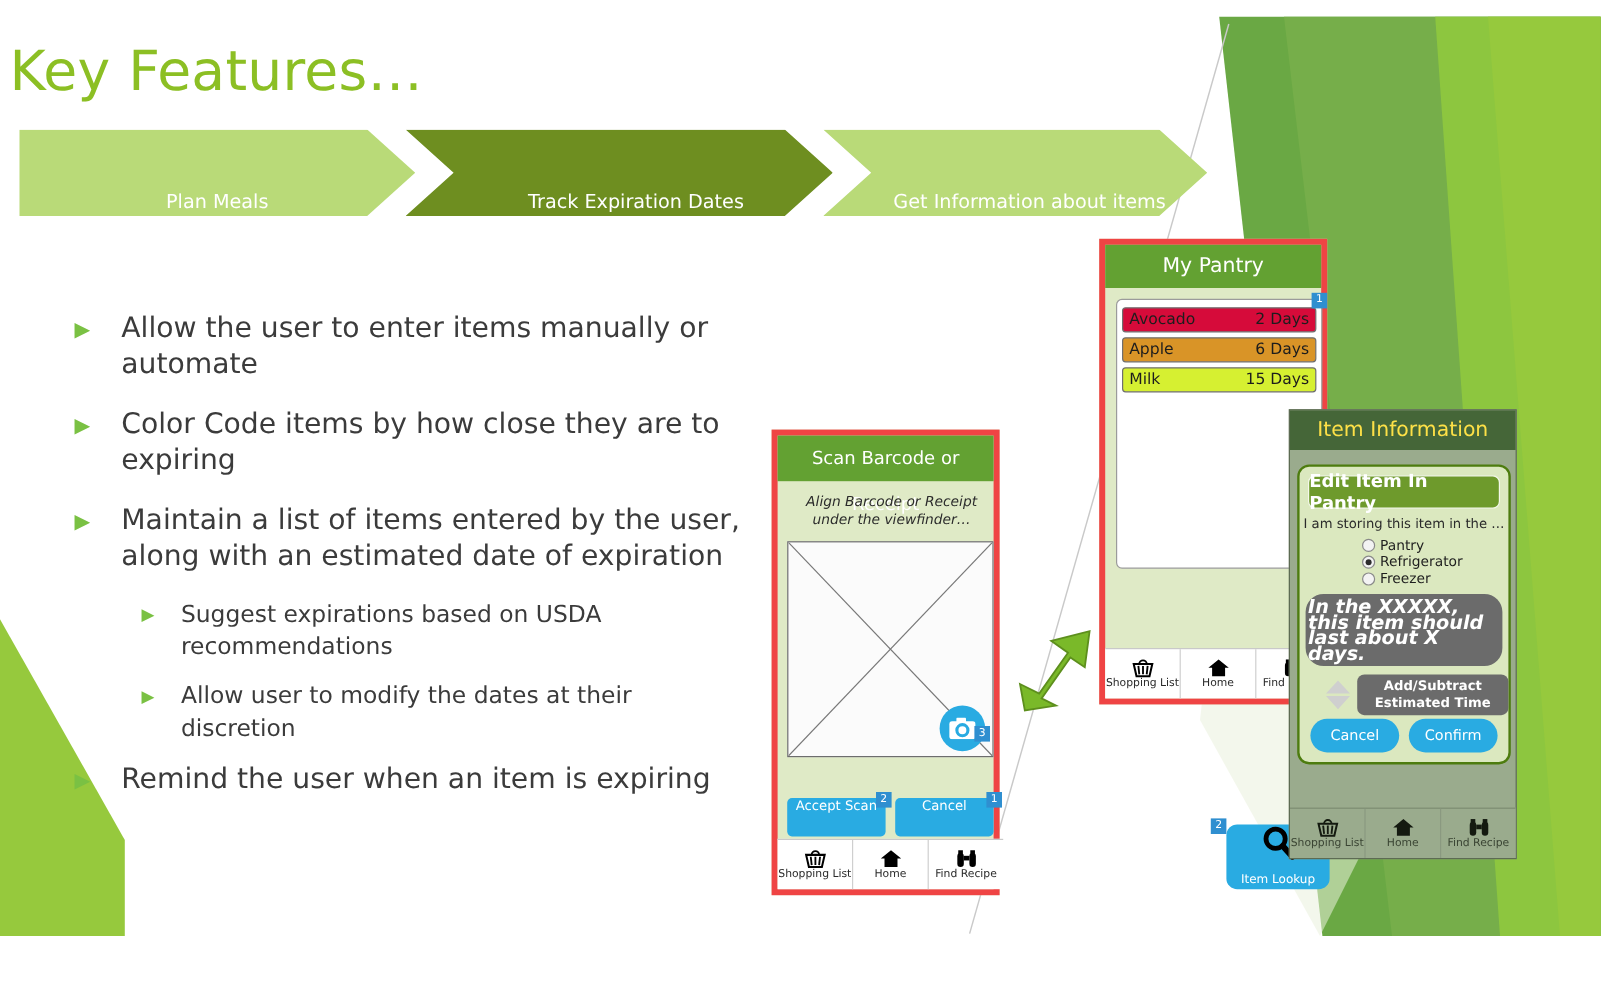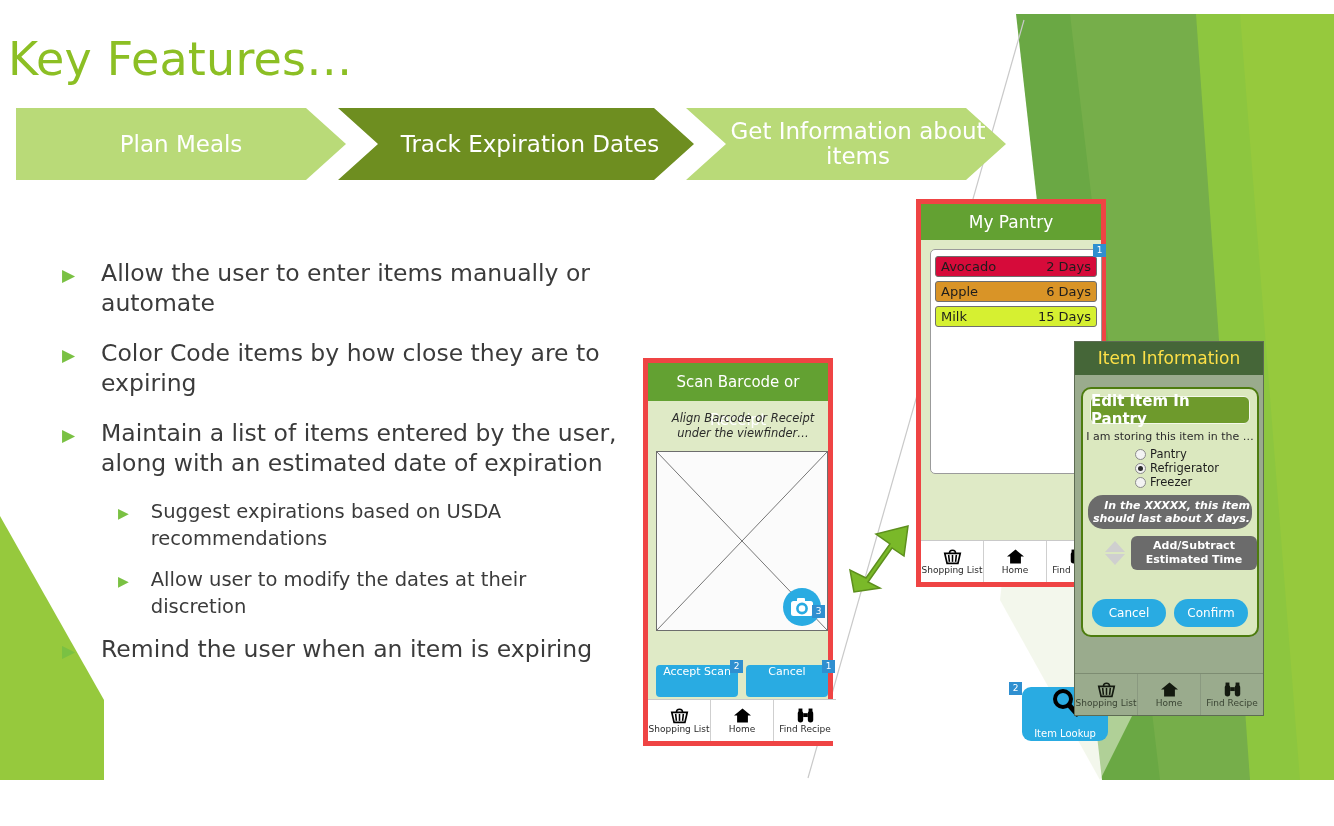--- a/index.html
+++ b/index.html
@@ -9,22 +9,22 @@
   
   #bg{position:absolute;inset:0;overflow:hidden;z-index:0;}
 
   
   #title{position:absolute;left:8px;top:36px;font-size:46px;line-height:1;
          color:#8cbf24;font-family:"DejaVu Sans","Liberation Sans",sans-serif;
          font-weight:400;letter-spacing:.2px;z-index:5;}
 
   
   #chevrons{position:absolute;left:16px;top:108px;width:990px;height:72px;z-index:5;}
-  .chev{position:absolute;top:0;height:72px;display:flex;align-items:center;
-        justify-content:center;color:#ffffff;font-size:23px;line-height:25px;
+  .chev{position:absolute;top:0;height:72px;display:flex;align-items:flex-end;
+        justify-content:center;color:#ffffff;font-size:16px;line-height:25px;
         text-align:center;box-sizing:border-box;}
   .chev span{position:relative;z-index:2;display:block;width:100%;padding:0 6px;}
   .chev.light{background:#b9da78;}
   .chev.dark{background:#6e8e20;}
   #chev0{left:0;width:330px;clip-path:polygon(0 0,290px 0,330px 36px,290px 72px,0 72px);}
   #chev1{left:322px;width:356px;clip-path:polygon(0 0,316px 0,356px 36px,316px 72px,0 72px,40px 36px);}
   #chev2{left:670px;width:320px;clip-path:polygon(0 0,280px 0,320px 36px,280px 72px,0 72px,40px 36px);}
   #chev1 span{padding-left:34px;}
   #chev2 span{padding-left:30px;}
 
@@ -94,21 +94,21 @@
                justify-content:center;}
   #modal-q{margin-top:6px;text-align:center;font-size:11px;color:#2b2b2b;}
   .radio-row{display:flex;align-items:center;justify-content:flex-start;
              margin-left:52px;font-size:11.5px;color:#1e1e1e;line-height:14px;}
   .radio{width:9px;height:9px;border-radius:50%;border:1px solid #8a8a8a;
          background:#f3f3f3;margin-right:4px;position:relative;}
   .radio.on::after{content:"";position:absolute;left:2px;top:2px;width:5px;
                    height:5px;border-radius:50%;background:#2c2c2c;}
   #modal-note{margin:6px auto 0 auto;width:160px;background:#6b6b6b;
               border-radius:15px;color:#ffffff;font-style:italic;font-weight:bold;
-              font-size:11px;line-height:13px;text-align:right;padding:4px 2px;}
+              font-size:16px;line-height:13px;text-align:left;padding:4px 2px;}
   #stepper-row{display:flex;align-items:center;margin:7px 0 0 22px;}
   .arrows{display:flex;flex-direction:column;margin-right:6px;}
   .arr{width:0;height:0;border-left:10px solid transparent;
        border-right:10px solid transparent;}
   .arr.up{border-bottom:11px solid #cfcfcf;}
   .arr.dn{border-top:11px solid #cfcfcf;margin-top:2px;}
   #stepper-label{background:#6b6b6b;border-radius:6px;color:#ffffff;
                  font-size:11px;font-weight:bold;line-height:14px;
                  padding:3px 7px;text-align:center;}
   .modal-btn{position:absolute;bottom:8px;width:74px;height:28px;border-radius:14px;

